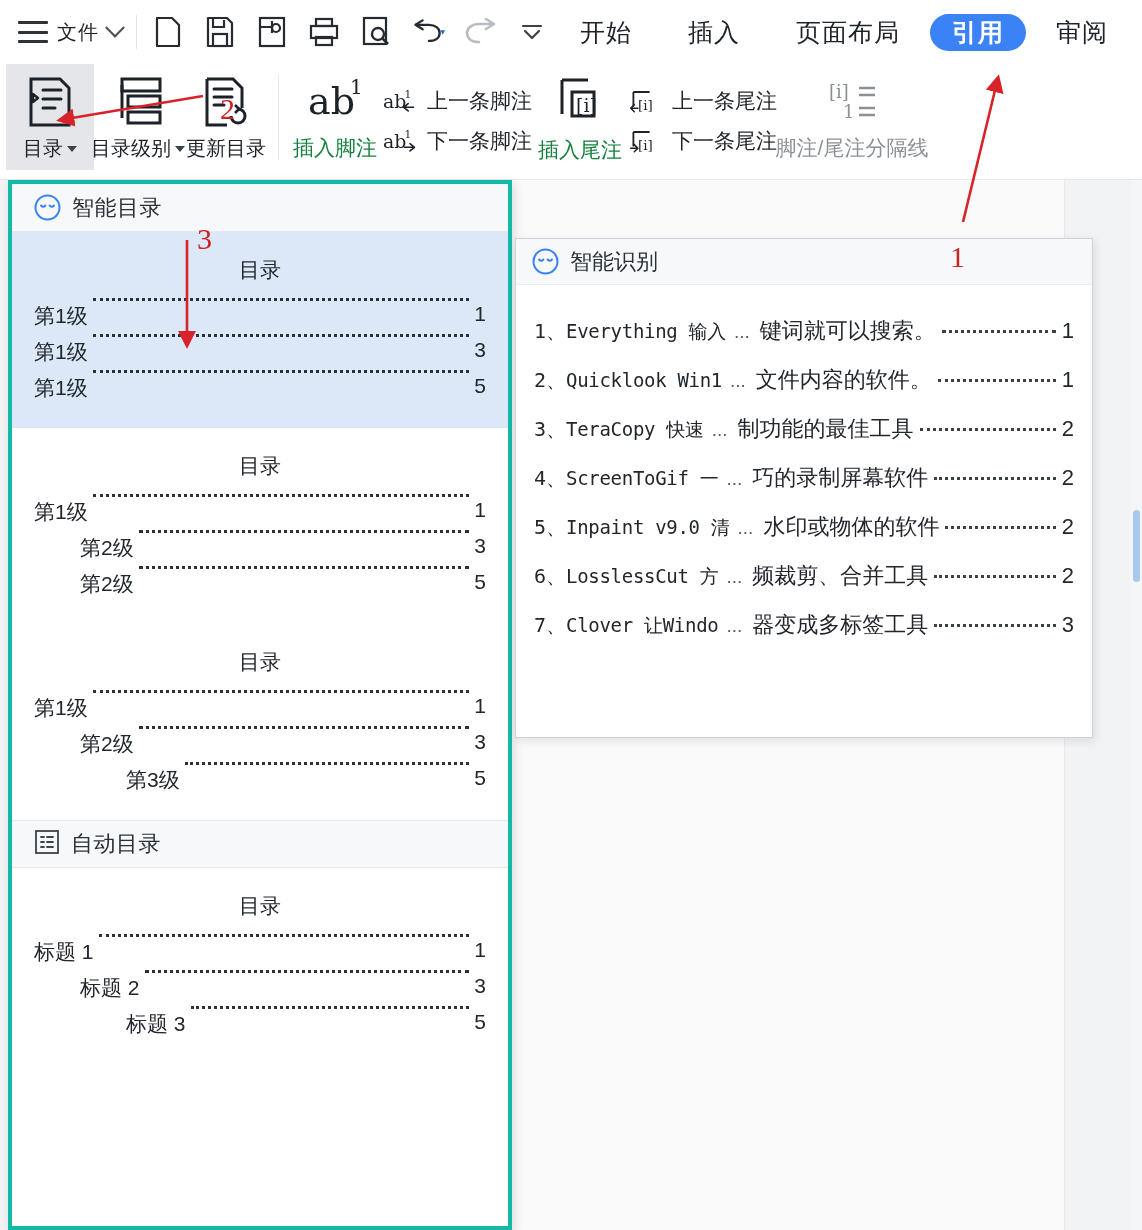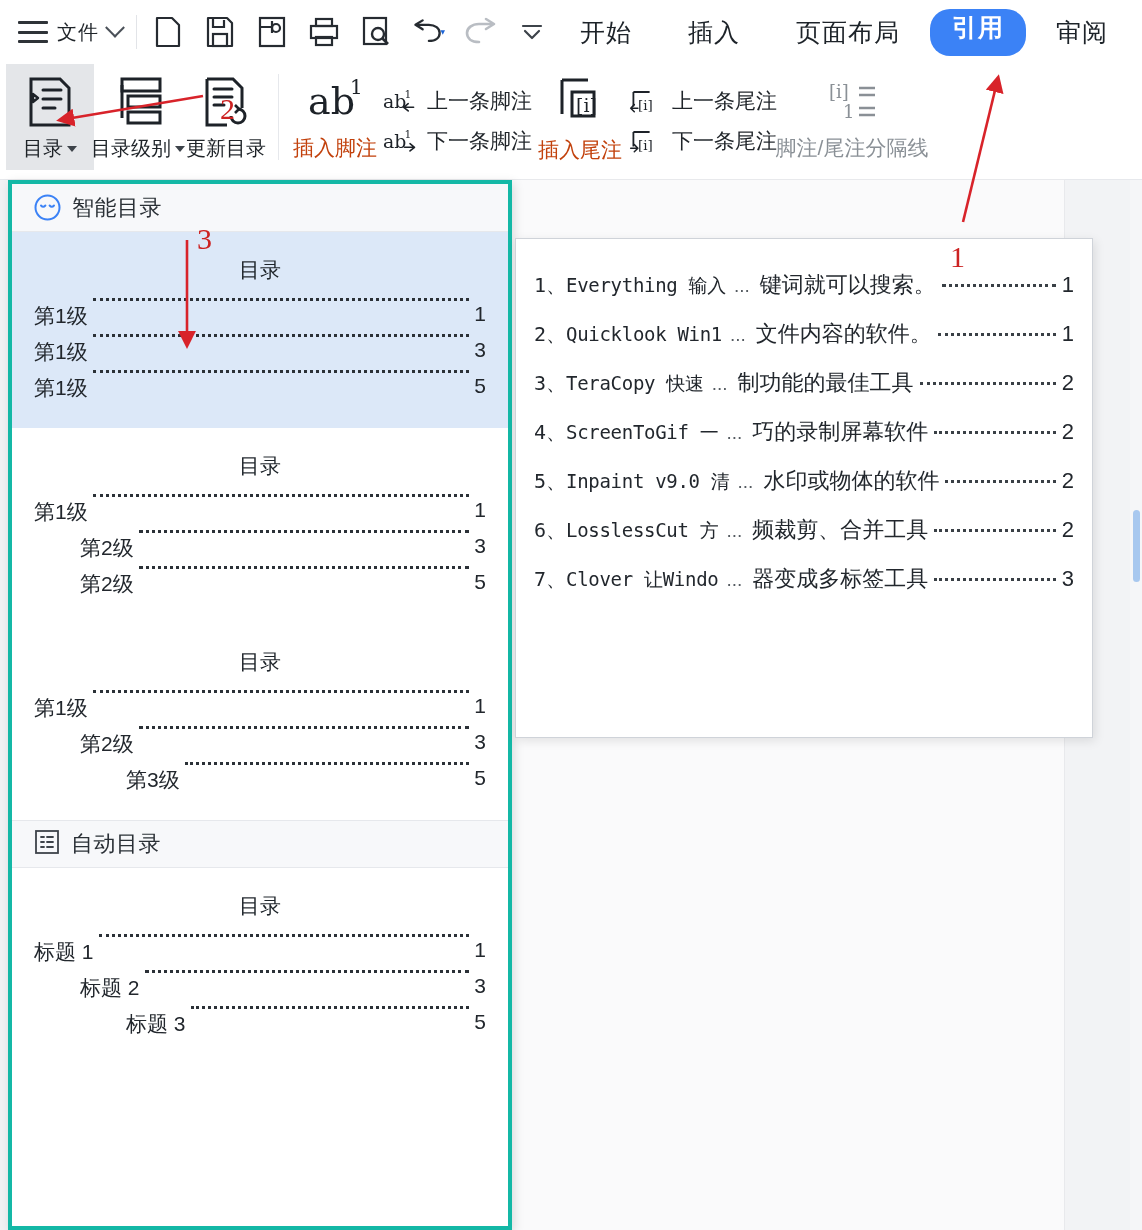--- a/index.html
+++ b/index.html
@@ -21,21 +21,21 @@
   .hamburger i { display:block; height:3px; background:#2f3338; border-radius:1px; }
   .file-label { font-size:20px; color:#1f2429; letter-spacing:1px; }
   .chev-sm { width:14px; height:14px; border-right:2.4px solid #4a5058; border-bottom:2.4px solid #4a5058;
              transform: rotate(45deg) translate(-3px,-3px); }
   .vsep { width:1px; height:34px; background:#e2e4e8; margin:0 14px; }
 
   .qat { display:flex; align-items:center; gap:18px; }
   .qicon { width:34px; height:34px; display:flex; align-items:center; justify-content:center; }
   .qicon svg { display:block; }
 
-  .tabs { display:flex; gap:4px; margin-left:auto; padding-right:8px; }
+  .tabs { display:flex; align-items:center; gap:4px; margin-left:auto; padding-right:8px; }
   .tab {
     font-size:25px; color:#1d2329; padding:7px 26px; border-radius:20px; letter-spacing:1px;
     white-space:nowrap;
   }
   .tab.active { background:#3b82f6; color:#ffffff; font-weight:600; padding:2px 22px; }
 
   
   .ribbon {
     position:absolute; left:0; top:64px; width:1142px; height:116px;
     background:#ffffff; border-bottom:1px solid #e6e8ec;
@@ -50,21 +50,21 @@
   .rbtn .glyph { height:52px; display:flex; align-items:center; justify-content:center; }
   .rbtn .cap { font-size:20px; color:#1f2429; display:flex; align-items:center; gap:4px; white-space:nowrap; }
   .caret { width:0;height:0;border-left:5px solid transparent;border-right:5px solid transparent;border-top:6px solid #3d434a; }
   .rsep { width:1px; height:86px; background:#e6e8ec; margin:10px 8px 0 8px; }
 
   .rstack { display:flex; flex-direction:column; justify-content:center; height:106px; padding-top:8px; gap:12px; }
   .rrow { display:flex; align-items:center; gap:8px; font-size:21px; color:#1f2429; white-space:nowrap; }
   .rrow .ic { width:36px; display:flex; justify-content:center; }
 
   .rbig { display:flex; flex-direction:column; align-items:center; gap:6px; padding-top:12px; width:96px; }
-  .rbig .cap { font-size:21px; color:#c2410c; white-space:nowrap; }
+  .rbig .cap { font-size:21px; color:#15803d; white-space:nowrap; }
 
   
   .canvas { position:absolute; left:0; top:180px; width:1142px; height:1050px; background:#f2f3f5; }
   .page {
     position:absolute; left:12px; top:0px; width:1052px; height:1050px;
     background:#fafafb; box-shadow:0 0 0 1px #e8e9ec;
   }
   .scroll-track { position:absolute; right:0; top:0; width:12px; height:1050px; background:#f5f6f8; }
   .scroll-thumb { position:absolute; right:2px; top:330px; width:7px; height:72px; background:#a8c8ef; border-radius:4px; }
 
@@ -446,20 +446,30 @@
       </div>
       <div class="toc-line ind3">
         <span class="lbl">标题 3</span>
         <span class="dots"></span>
         <span class="pg">5</span>
       </div>
     </div>
   </div>
 
   <div class="smartpanel">
+    <div class="sp-header">
+      <span>
+        <svg class="smart-face" width="27" height="27" viewBox="0 0 27 27">
+          <circle cx="13.5" cy="13.5" r="12" fill="none" stroke="#3b82f6" stroke-width="2"></circle>
+          <path d="M7 11.5q2.2 2.4 4.4 0" fill="none" stroke="#3b82f6" stroke-width="2" stroke-linecap="round"></path>
+          <path d="M15.6 11.5q2.2 2.4 4.4 0" fill="none" stroke="#3b82f6" stroke-width="2" stroke-linecap="round"></path>
+        </svg>
+      </span>
+      <span class="htxt">智能识别</span>
+    </div>
 
     <div class="sp-body">
       <div class="sp-row">
         <span class="num">1、</span>
         <span class="ttl">Everything 输入</span>
         <span class="ell">...</span>
         <span class="tail">键词就可以搜索。</span>
         <span class="dots2"></span>
         <span class="pg">1</span>
       </div>

